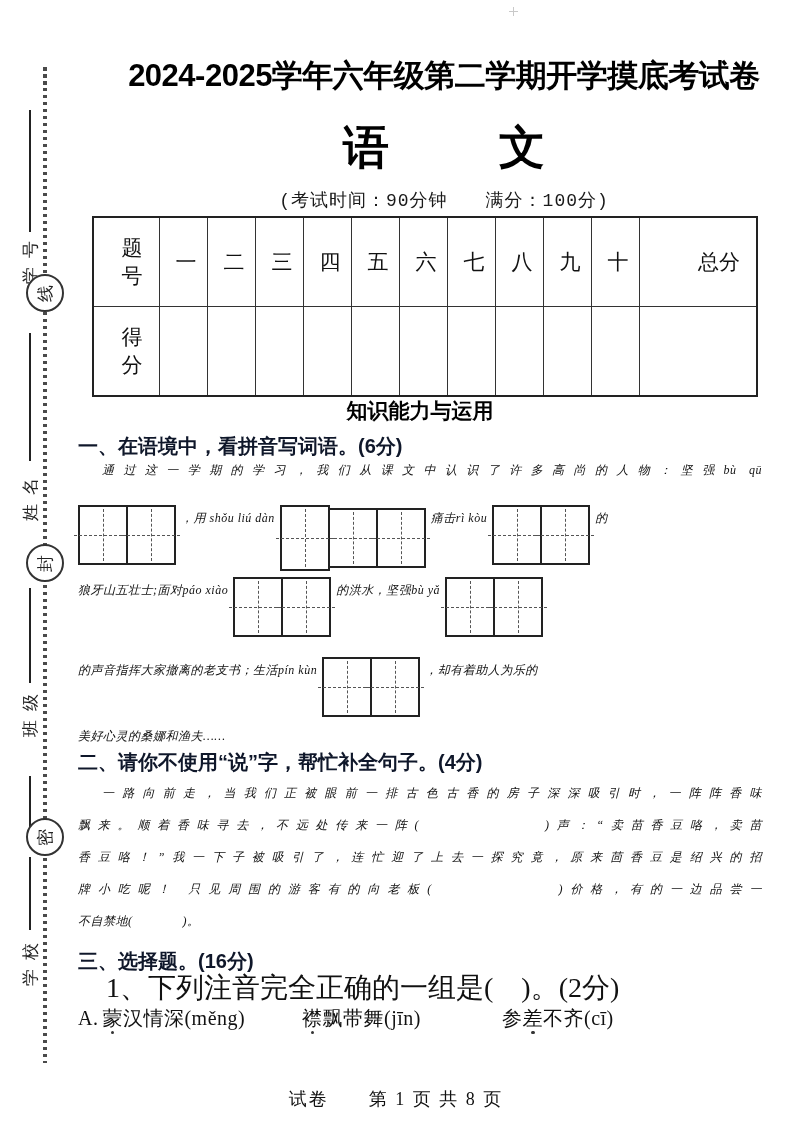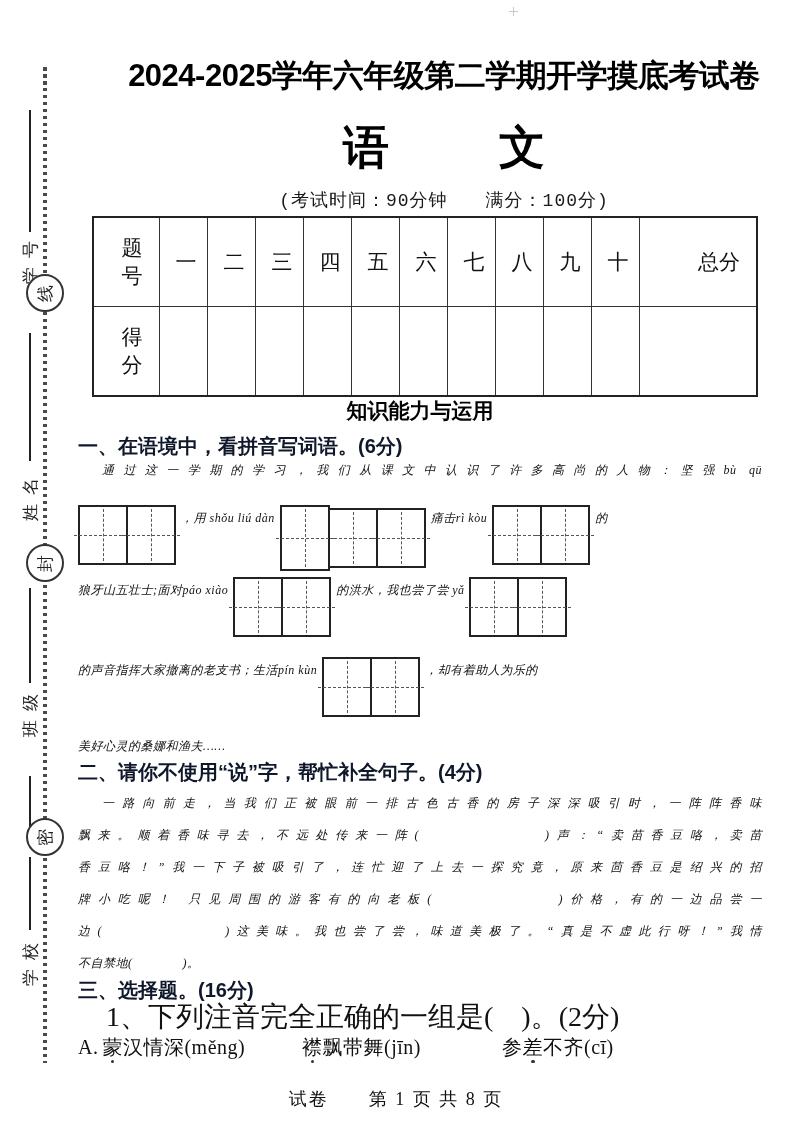--- a/index.html
+++ b/index.html
@@ -187,49 +187,48 @@
       </div>
       <span class="body-line">的</span>
     </div>
 
     <div class="box-row r2">
       <span class="body-line">狼牙山五壮士;面对páo xiào</span>
       <div class="pbox">
         <div class="pcell"></div>
         <div class="pcell"></div>
       </div>
-      <span class="body-line">的洪水，我也尝了尝 yǎ</span>
+      <span class="body-line">的洪水，坚强bù yǎ</span>
       <div class="pbox">
         <div class="pcell"></div>
         <div class="pcell"></div>
       </div>
     </div>
 
     <div class="box-row r3">
       <span class="body-line">的声音指挥大家撤离的老支书；生活pín kùn</span>
       <div class="pbox">
         <div class="pcell"></div>
         <div class="pcell"></div>
       </div>
       <span class="body-line">，却有着助人为乐的</span>
     </div>
 
-    <div class="body-line" style="margin-top:16px;">美好心灵的桑娜和渔夫……</div>
+    <div class="body-line" style="margin-top:6px;">美好心灵的桑娜和渔夫……</div>
 
     <div class="q-heading" style="margin-top:2px;">二、请你不使用“说”字，帮忙补全句子。(4分)</div>
     <div class="q2-lines">
       <div class="body-line jline indent">一路向前走，当我们正被眼前一排古色古香的房子深深吸引时，一阵阵香味</div>
       <div class="body-line jline">飘来。顺着香味寻去，不远处传来一阵(　　　　　　)声：“卖苗香豆咯，卖苗</div>
       <div class="body-line jline">香豆咯！”我一下子被吸引了，连忙迎了上去一探究竟，原来茴香豆是绍兴的招</div>
       <div class="body-line jline">牌小吃呢！ 只见周围的游客有的向老板(　　　　　　)价格，有的一边品尝一</div>
-      <div class="body-line jline">边(　　　　　　)这美味。我也尝了尝，味道美极了。“真是不虚此行呀！”我情</div>
       <div class="body-line">不自禁地(　　　　)。</div>
     </div>
 
-    <div class="q-heading" style="margin-top:0;">三、选择题。(16分)</div>
+    <div class="q-heading" style="margin-top:13px;">三、选择题。(16分)</div>
     <div class="sub-heading">1、下列注音完全正确的一组是(　)。(2分)</div>
 
     <div class="opt-rows">
       <div class="opt-row">
         <span><span class="opt-label">A.</span><span><span></span><span class="emch">蒙</span><span>汉情深(měng)</span></span></span>
         <span><span></span><span class="emch">襟</span><span>飘带舞(jīn)</span></span>
         <span><span>参</span><span class="emch">差</span><span>不齐(cī)</span></span>
       </div>
 
     </div>

